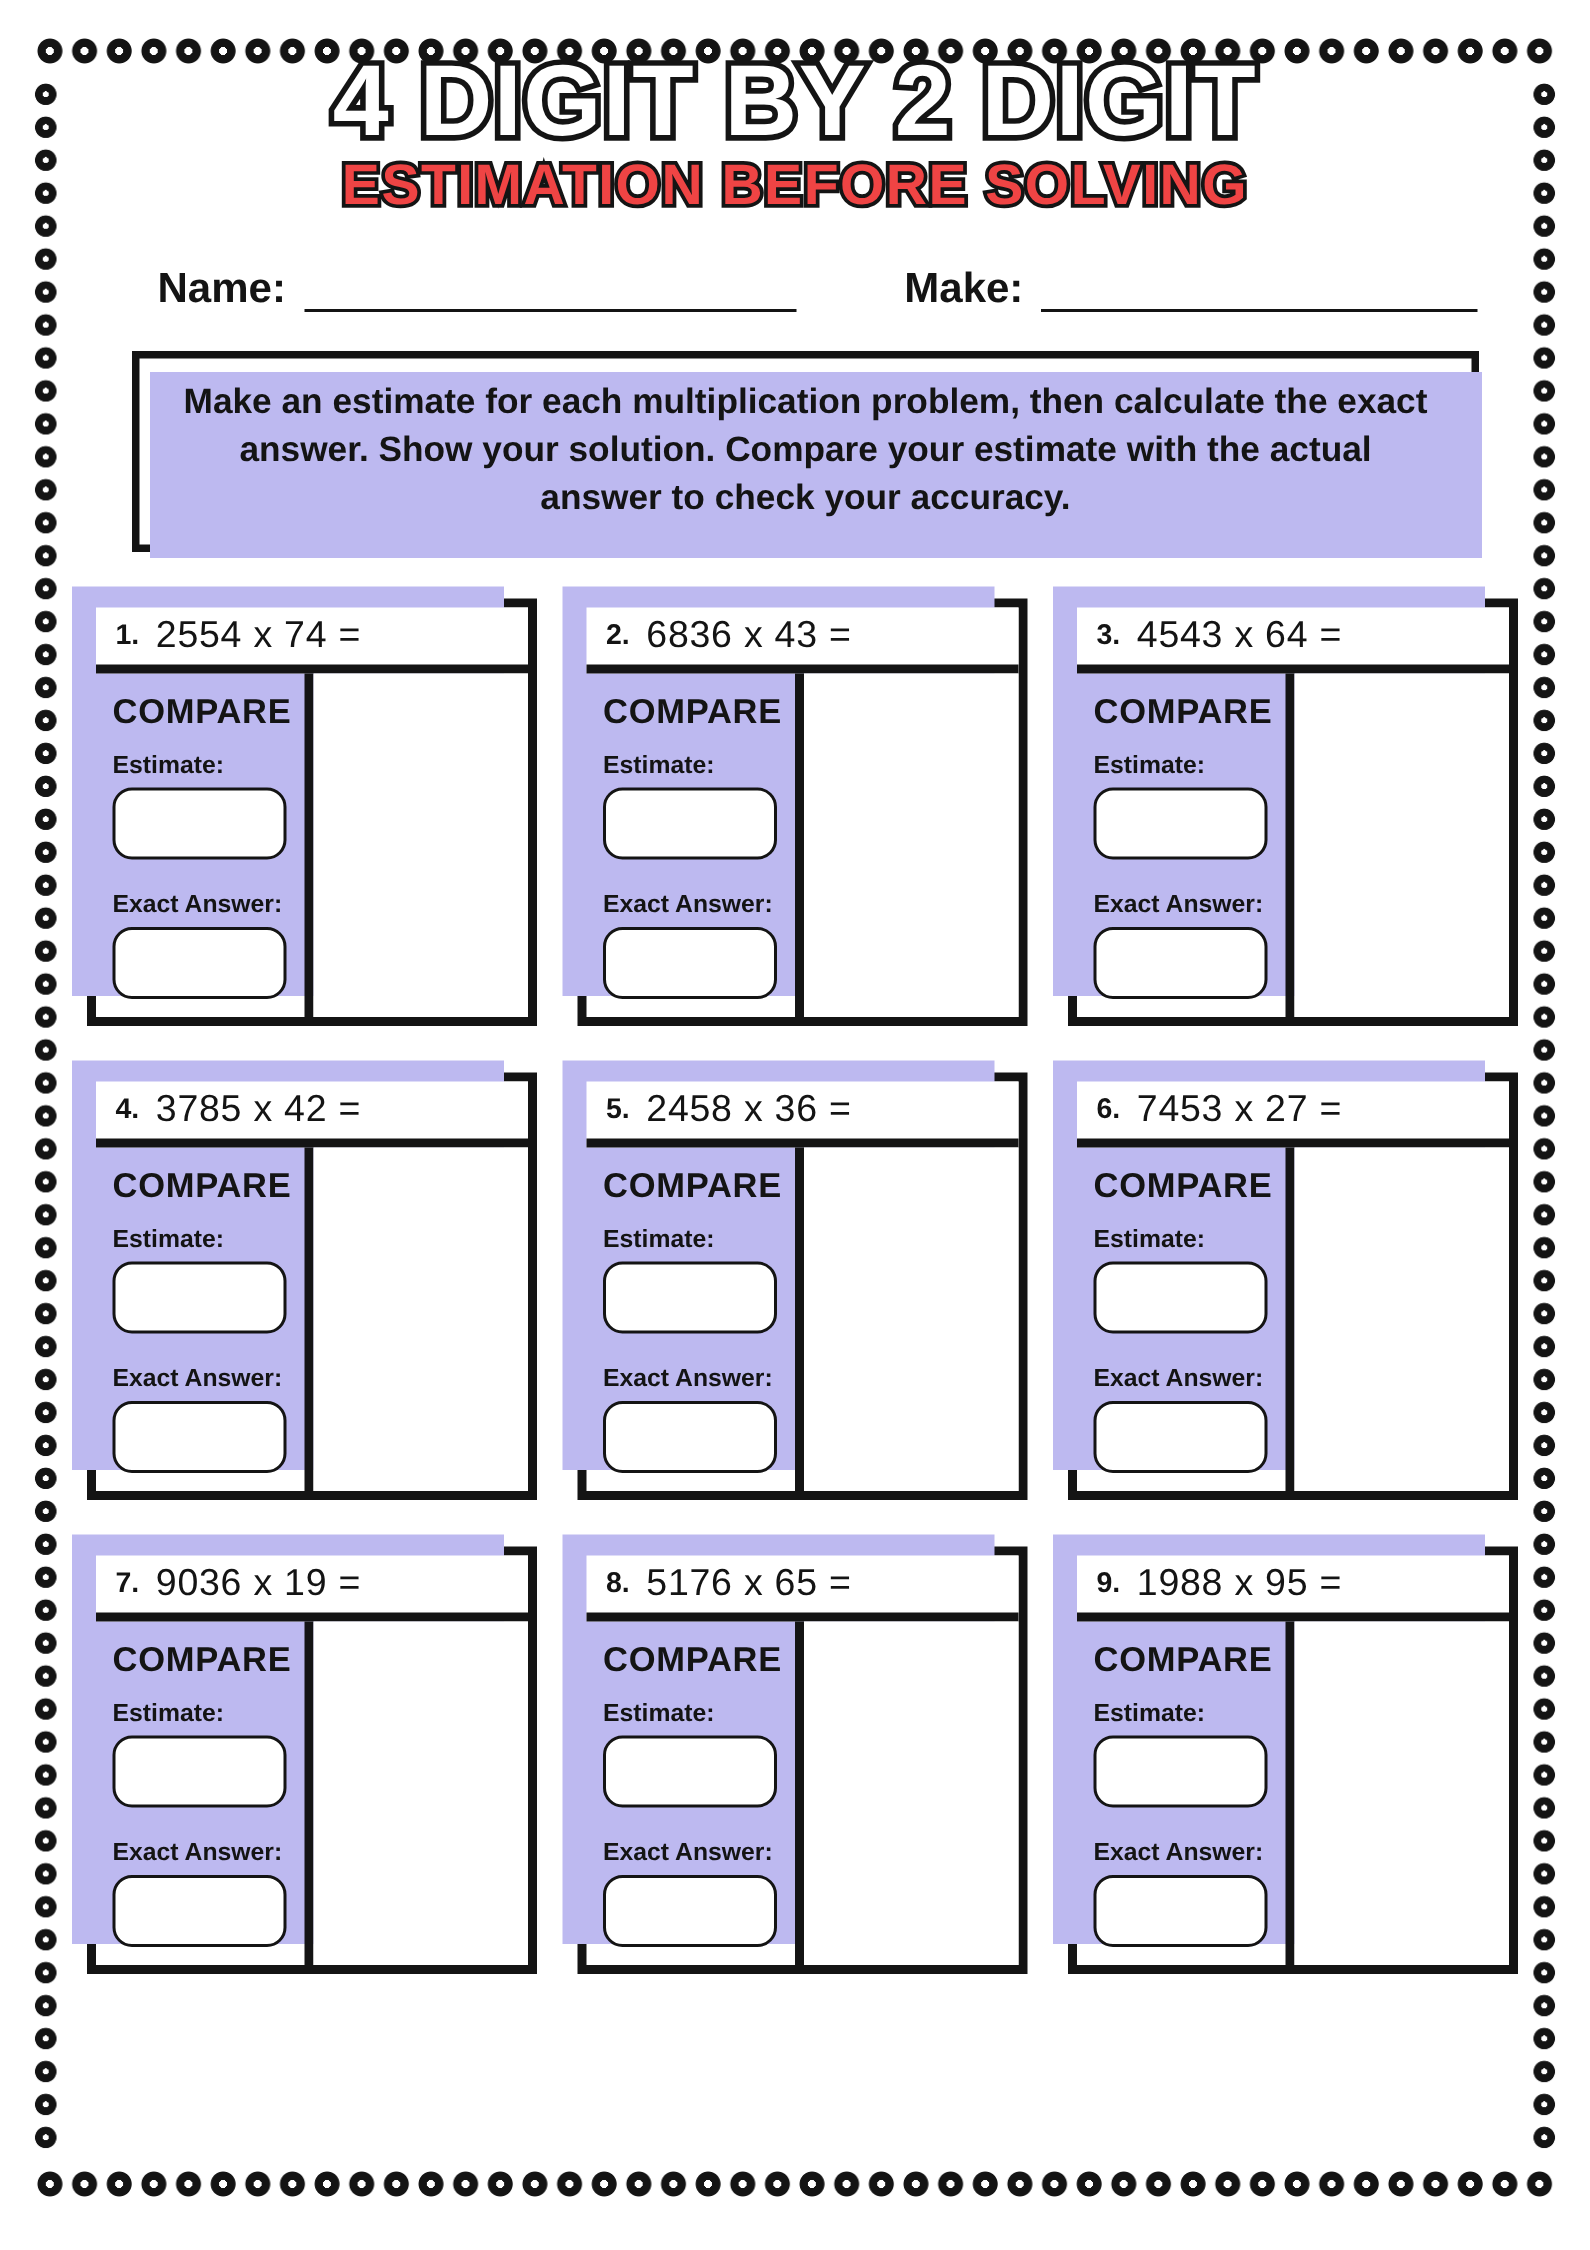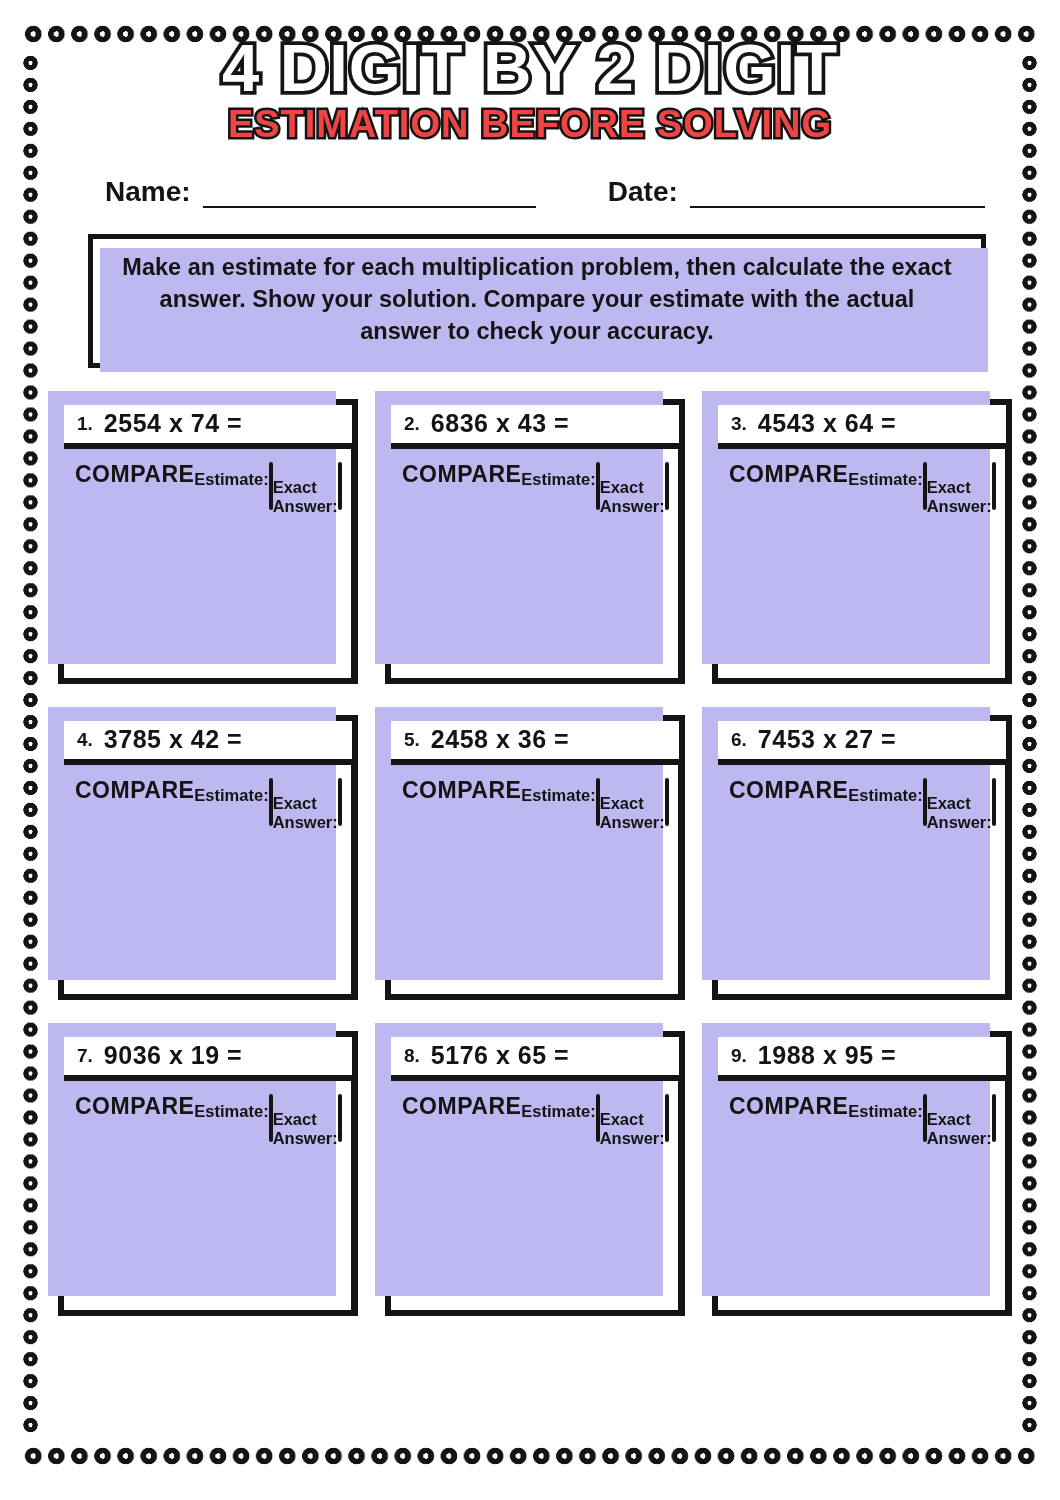--- a/index.html
+++ b/index.html
@@ -103,27 +103,27 @@
     background:var(--lav);
   }
   .card-header{
     display:flex; align-items:center;
     height:44px; flex:0 0 44px;
     border-bottom:6px solid var(--ink);
     padding:0 10px 0 13px;
     background:#fff;
   }
   .problem-number{ font-size:19px; font-weight:700; margin-right:11px; }
-  .problem-expression{ font-size:25px; font-weight:700; letter-spacing:0.5px; }
+  .problem-expression{ font-size:25px; font-weight:400; letter-spacing:0.5px; }
   .card-body{ flex:1; display:flex; min-height:0; }
   .compare-pane{
     flex:0 0 128px;
     border-right:6px solid var(--ink);
     padding:8px 9px 8px 11px;
-    display:flex; 
+    display:flex; flex-direction:column;
   }
   .compare-heading{ font-size:23px; font-weight:700; letter-spacing:0.5px; margin-top:4px; }
   .mini-label{ font-size:16.5px; font-weight:700; }
   .estimate-label{ margin-top:13px; }
   .answer-box{
     width:97%; height:48px;
     border:2.6px solid var(--ink);
     border-radius:13px;
     background:#fff;
     margin-top:5px;
@@ -146,21 +146,21 @@
 <div class="dots dots-v dots-right"></div>
 
 <div class="title-wrap">
   <div class="title-line1">4 DIGIT BY 2 DIGIT</div>
   <div class="subtitle">ESTIMATION BEFORE SOLVING</div>
 </div>
 
 <div class="fields-row">
   <span class="field-label">Name:</span>
   <span class="fill-line name-line"></span>
-  <span class="field-label date-label">Date:</span>
+  <span class="field-label date-label">Make:</span>
   <span class="fill-line date-line"></span>
 </div>
 
 <div class="instruction-box">
   <span>Make an estimate for each multiplication problem, then calculate the exact answer. Show your solution. Compare your estimate with the actual answer to check your accuracy.</span>
 </div>
 
 <div class="grid">
 
   <div class="card">

